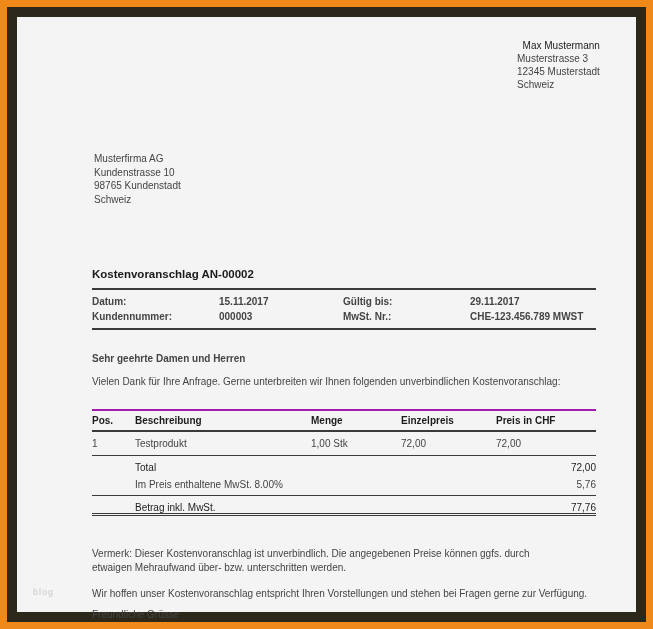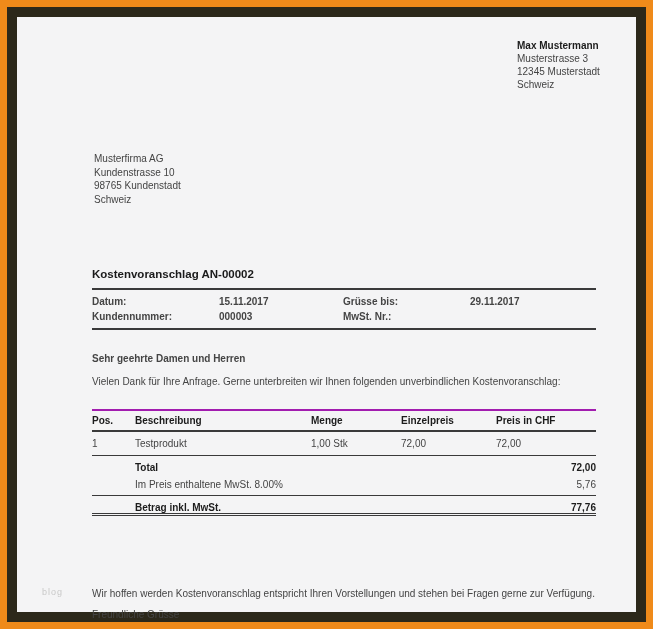--- a/index.html
+++ b/index.html
@@ -16,24 +16,24 @@
   .inner-border {
     position: absolute; left: 7px; top: 7px; right: 7px; bottom: 7px;
     background: #2c281a;
   }
   .page {
     position: absolute; left: 10px; top: 10px; right: 10px; bottom: 10px;
     background: #f4f4f5;
     color: #444;
     font-size: 10px;
   }
-  .bold { font-weight: bold; color: #1c1c1c; }
+  .bold { font-weight: normal; color: #1c1c1c; text-align: right; }
 
   .watermark {
-    position: absolute; left: 25px; top: 570px;
+    position: absolute; left: 16px; top: 570px;
     color: #c9c9c9; font-size: 9px; letter-spacing: 1px;
   }
 
   .sender {
     position: absolute; left: 500px; top: 22px;
     line-height: 13px;
   }
   .recipient {
     position: absolute; left: 77px; top: 135px;
     line-height: 13.5px;
@@ -116,27 +116,28 @@
         <div>98765 Kundenstadt</div>
         <div>Schweiz</div>
       </div>
 
       <div class="title">Kostenvoranschlag AN-00002</div>
 
       <div class="meta">
         <div class="meta-row">
           <span>Datum:</span>
           <span>15.11.2017</span>
-          <span>Grüsse bis:</span>
+          <span>Gültig bis:</span>
           <span>29.11.2017</span>
         </div>
         <div class="meta-row">
           <span>Kundennummer:</span>
           <span>000003</span>
           <span>MwSt. Nr.:</span>
+          <span>CHE-123.456.789 MWST</span>
         </div>
       </div>
 
       <div class="greeting">Sehr geehrte Damen und Herren</div>
       <div class="intro">Vielen Dank für Ihre Anfrage. Gerne unterbreiten wir Ihnen folgenden unverbindlichen Kostenvoranschlag:</div>
 
       <div class="items">
         <div class="items-header">
           <span>Pos.</span>
           <span>Beschreibung</span>
@@ -158,18 +159,19 @@
         <div class="totals-row">
           <span>Im Preis enthaltene MwSt. 8.00%</span>
           <span>5,76</span>
         </div>
         <div class="totals-row last">
           <span class="bold">Betrag inkl. MwSt.</span>
           <span class="bold">77,76</span>
         </div>
       </div>
 
-      <div class="closing">Wir hoffen werden Kostenvoranschlag entspricht Ihren Vorstellungen und stehen bei Fragen gerne zur Verfügung.</div>
+      <div class="remark">Vermerk: Dieser Kostenvoranschlag ist unverbindlich. Die angegebenen Preise können ggfs. durch etwaigen Mehraufwand über- bzw. unterschritten werden.</div>
+      <div class="closing">Wir hoffen unser Kostenvoranschlag entspricht Ihren Vorstellungen und stehen bei Fragen gerne zur Verfügung.</div>
       <div class="signoff">Freundliche Grüsse</div>
 
     </div>
   </div>
 </div>
 
 </body></html>

